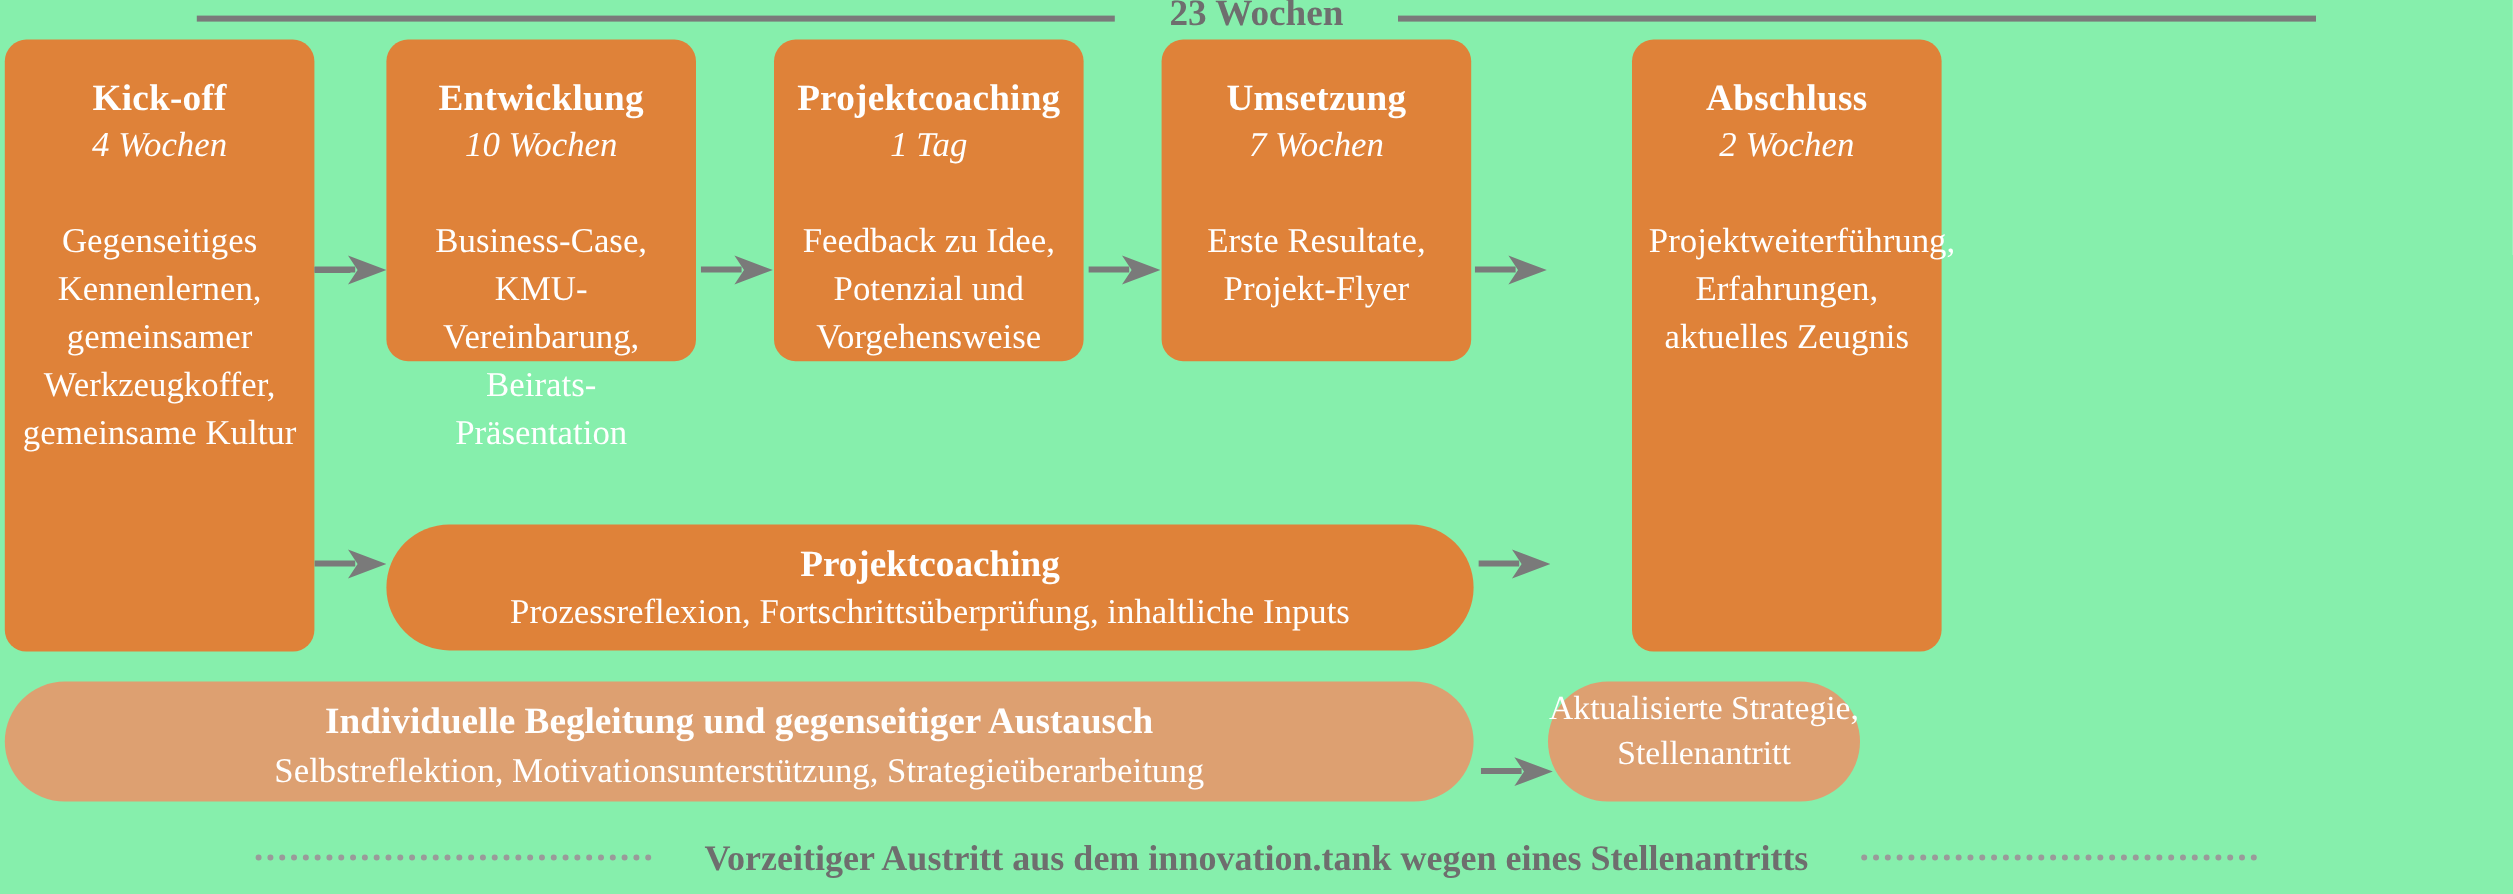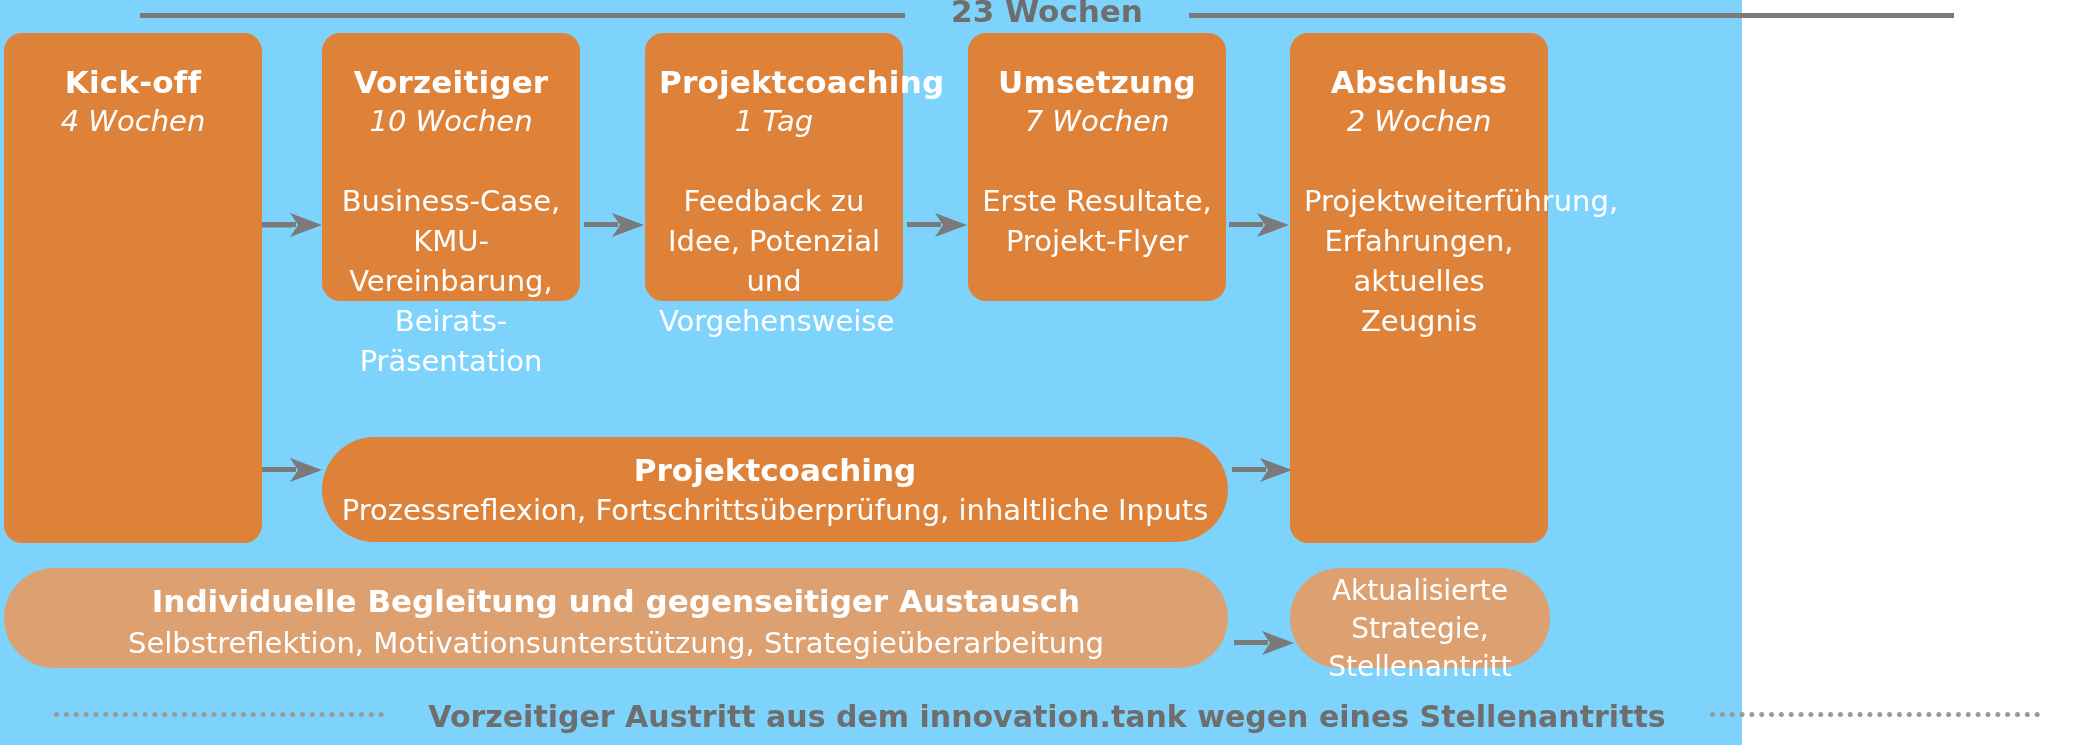--- a/index.html
+++ b/index.html
@@ -1,20 +1,20 @@
 <!DOCTYPE html>
 <html><head>
 <meta charset="utf-8">
 <style>
   html,body{margin:0;padding:0;background:#ffffff;}
   body{
     font-family:"DejaVu Sans","Liberation Sans",sans-serif;
     width:2094px;height:745px;overflow:hidden;position:relative;
   }
-  #stage{position:relative;width:1742px;height:745px;background:#7dd3fc;}
+  #stage{position:relative;width:2094px;height:745px;background:#86efac;font-family:Liberation Serif, serif;}
 
   
   .timeline{
     position:absolute;left:0;top:0;width:2094px;height:30px;
     display:flex;align-items:center;justify-content:center;gap:0;
   }
   .tl-line{height:5px;background:#7a7a7a;flex:0 0 auto;}
   .tl-line.left{width:765px;}
   .tl-line.right{width:765px;}
   .tl-label{
@@ -43,21 +43,21 @@
   }
   .phase .p-desc{
     font-size:29px;line-height:40px;margin-top:40px;
   }
 
   
   #phase-0{left:4px;width:258px;height:510px;}
   #phase-1{left:322px;width:258px;height:268px;}
   #phase-2{left:645px;width:258px;height:268px;}
   #phase-3{left:968px;width:258px;height:268px;}
-  #phase-4{left:1290px;width:258px;height:510px;}
+  #phase-4{left:1360px;width:258px;height:510px;}
 
   
   .coaching{
     position:absolute;left:322px;top:404px;width:906px;height:105px;
     background:#df8239;border-radius:53px;color:#fff;text-align:center;
     box-sizing:border-box;padding-top:13px;
   }
   .coaching .c-title{font-weight:bold;font-size:31px;line-height:40px;}
   .coaching .c-sub{font-size:29px;line-height:40px;}
 
@@ -113,24 +113,25 @@
     <div class="tl-line left"></div>
     <div class="tl-label">23 Wochen</div>
     <div class="tl-line right"></div>
   </div>
 
   <div class="phase-row">
 
     <div class="phase" id="phase-0">
       <div class="p-title">Kick-off</div>
       <div class="p-dur">4 Wochen</div>
+      <div class="p-desc">Gegenseitiges Kennenlernen, gemeinsamer Werkzeugkoffer, gemeinsame Kultur</div>
     </div>
 
     <div class="phase" id="phase-1">
-      <div class="p-title">Vorzeitiger</div>
+      <div class="p-title">Entwicklung</div>
       <div class="p-dur">10 Wochen</div>
       <div class="p-desc">Business-Case, KMU-Vereinbarung, Beirats-Präsentation</div>
     </div>
 
     <div class="phase" id="phase-2">
       <div class="p-title">Projektcoaching</div>
       <div class="p-dur">1 Tag</div>
       <div class="p-desc">Feedback zu Idee, Potenzial und Vorgehensweise</div>
     </div>
 

